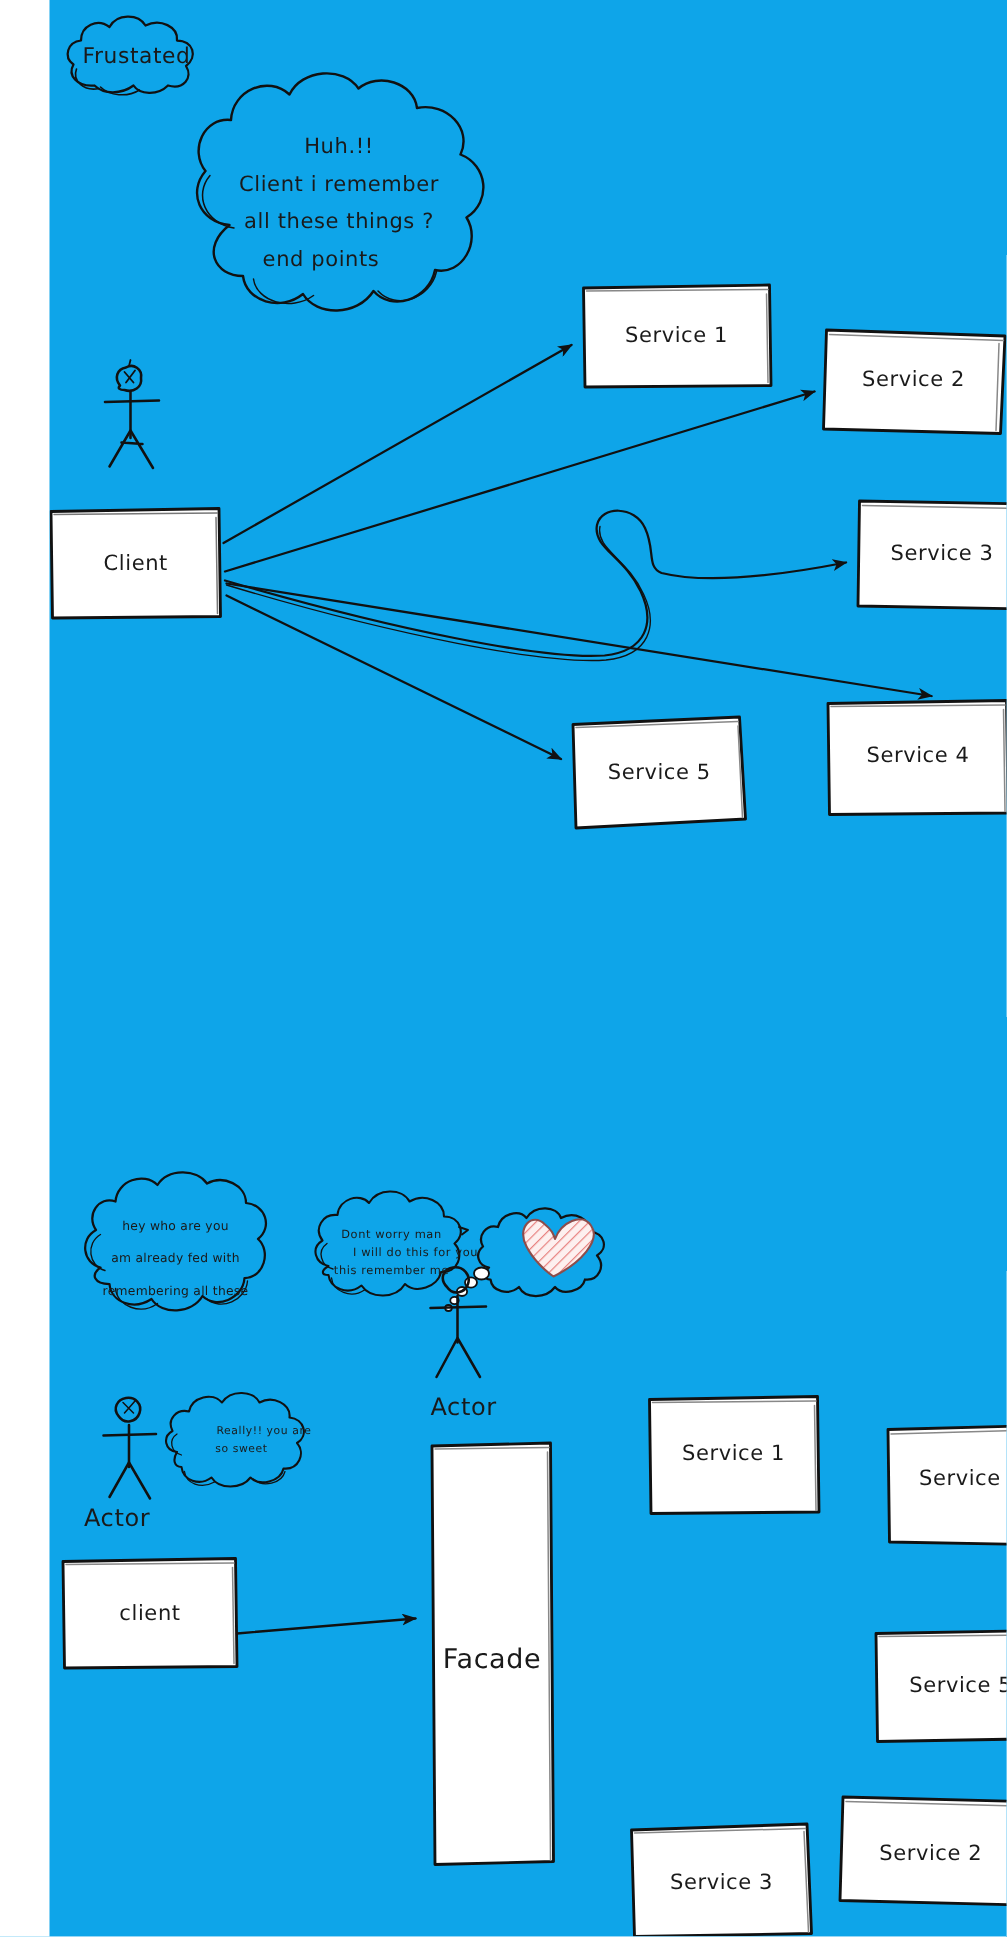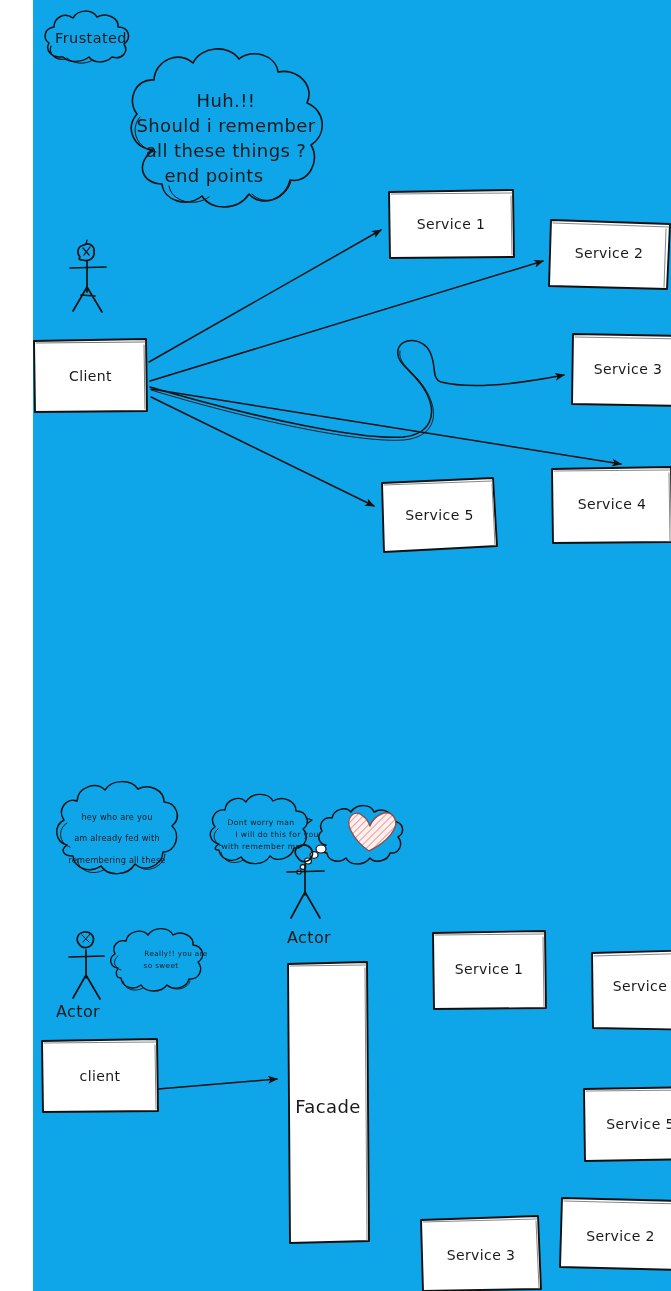--- a/index.html
+++ b/index.html
@@ -32,21 +32,21 @@
     color: #1a1a1a;
     white-space: pre;
     line-height: 1.22;
     letter-spacing: 0.4px;
   }
   .box-label {
     font-size: 14px;
     text-align: center;
   }
   .bubble-text {
-    font-size: 18px;
+    font-size: 14px;
     text-align: center;
   }
   .bubble-text.tiny {
     font-size: 8.2px;
     line-height: 1.9;
     letter-spacing: 0.2px;
   }
   .bubble-text.tiny2 {
     font-size: 7.6px;
     line-height: 1.55;
@@ -273,39 +273,39 @@
         <path d="M531,1201 L648,1204" stroke-width="1" stroke="#888"></path>
         <path d="M646,1206 L644,1269" stroke-width="1" stroke="#888"></path>
       </g>
 
     </g>
   </svg>
 
   <div class="lbl frustated" style="left:22px; top:30px; width:100px;">Frustated</div>
 
   <div class="lbl bubble-text" style="left:100px; top:90px; width:186px;">Huh.!!</div>
-  <div class="lbl bubble-text" style="left:100px; top:115px; width:186px;">Should i remember</div>
+  <div class="lbl bubble-text" style="left:100px; top:115px; width:186px;">Client i remember</div>
   <div class="lbl bubble-text" style="left:100px; top:140px; width:186px;">all these things ?</div>
   <div class="lbl bubble-text" style="left:88px; top:165px; width:186px;">end points</div>
 
   <div class="lbl box-label" style="left:1px; top:368px; width:113px;">Client</div>
 
   <div class="lbl box-label" style="left:356px; top:216px; width:124px;">Service 1</div>
   <div class="lbl box-label" style="left:516px; top:245px; width:120px;">Service 2</div>
   <div class="lbl box-label" style="left:539px; top:361px; width:112px;">Service 3</div>
   <div class="lbl box-label" style="left:519px; top:496px; width:120px;">Service 4</div>
   <div class="lbl box-label" style="left:350px; top:507px; width:113px;">Service 5</div>
 
   <div class="lbl bubble-text tiny" style="left:24px; top:810px; width:120px;">hey who are you</div>
   <div class="lbl bubble-text tiny" style="left:24px; top:831px; width:120px;">am already fed with</div>
   <div class="lbl bubble-text tiny" style="left:24px; top:853px; width:120px;">remembering all these</div>
 
   <div class="lbl bubble-text tiny2" style="left:184px; top:817px; width:88px;">Dont worry man</div>
   <div class="lbl bubble-text tiny2" style="left:200px; top:829px; width:88px;">I will do this for you</div>
-  <div class="lbl bubble-text tiny2" style="left:184px; top:841px; width:88px;">with remember me</div>
+  <div class="lbl bubble-text tiny2" style="left:184px; top:841px; width:88px;">this remember me</div>
 
   <div class="lbl bubble-text tiny3" style="left:100px; top:949px; width:86px;">Really!! you are</div>
   <div class="lbl bubble-text tiny3" style="left:85px; top:961px; width:86px;">so sweet</div>
 
   <div class="lbl actor-label" style="left:23px; top:1002px;">Actor</div>
   <div class="lbl actor-label" style="left:254px; top:928px;">Actor</div>
 
   <div class="lbl box-label" style="left:9px; top:1068px; width:116px;">client</div>
 
   <div class="lbl facade-label" style="left:255px; top:1096px; width:80px; text-align:center;">Facade</div>

